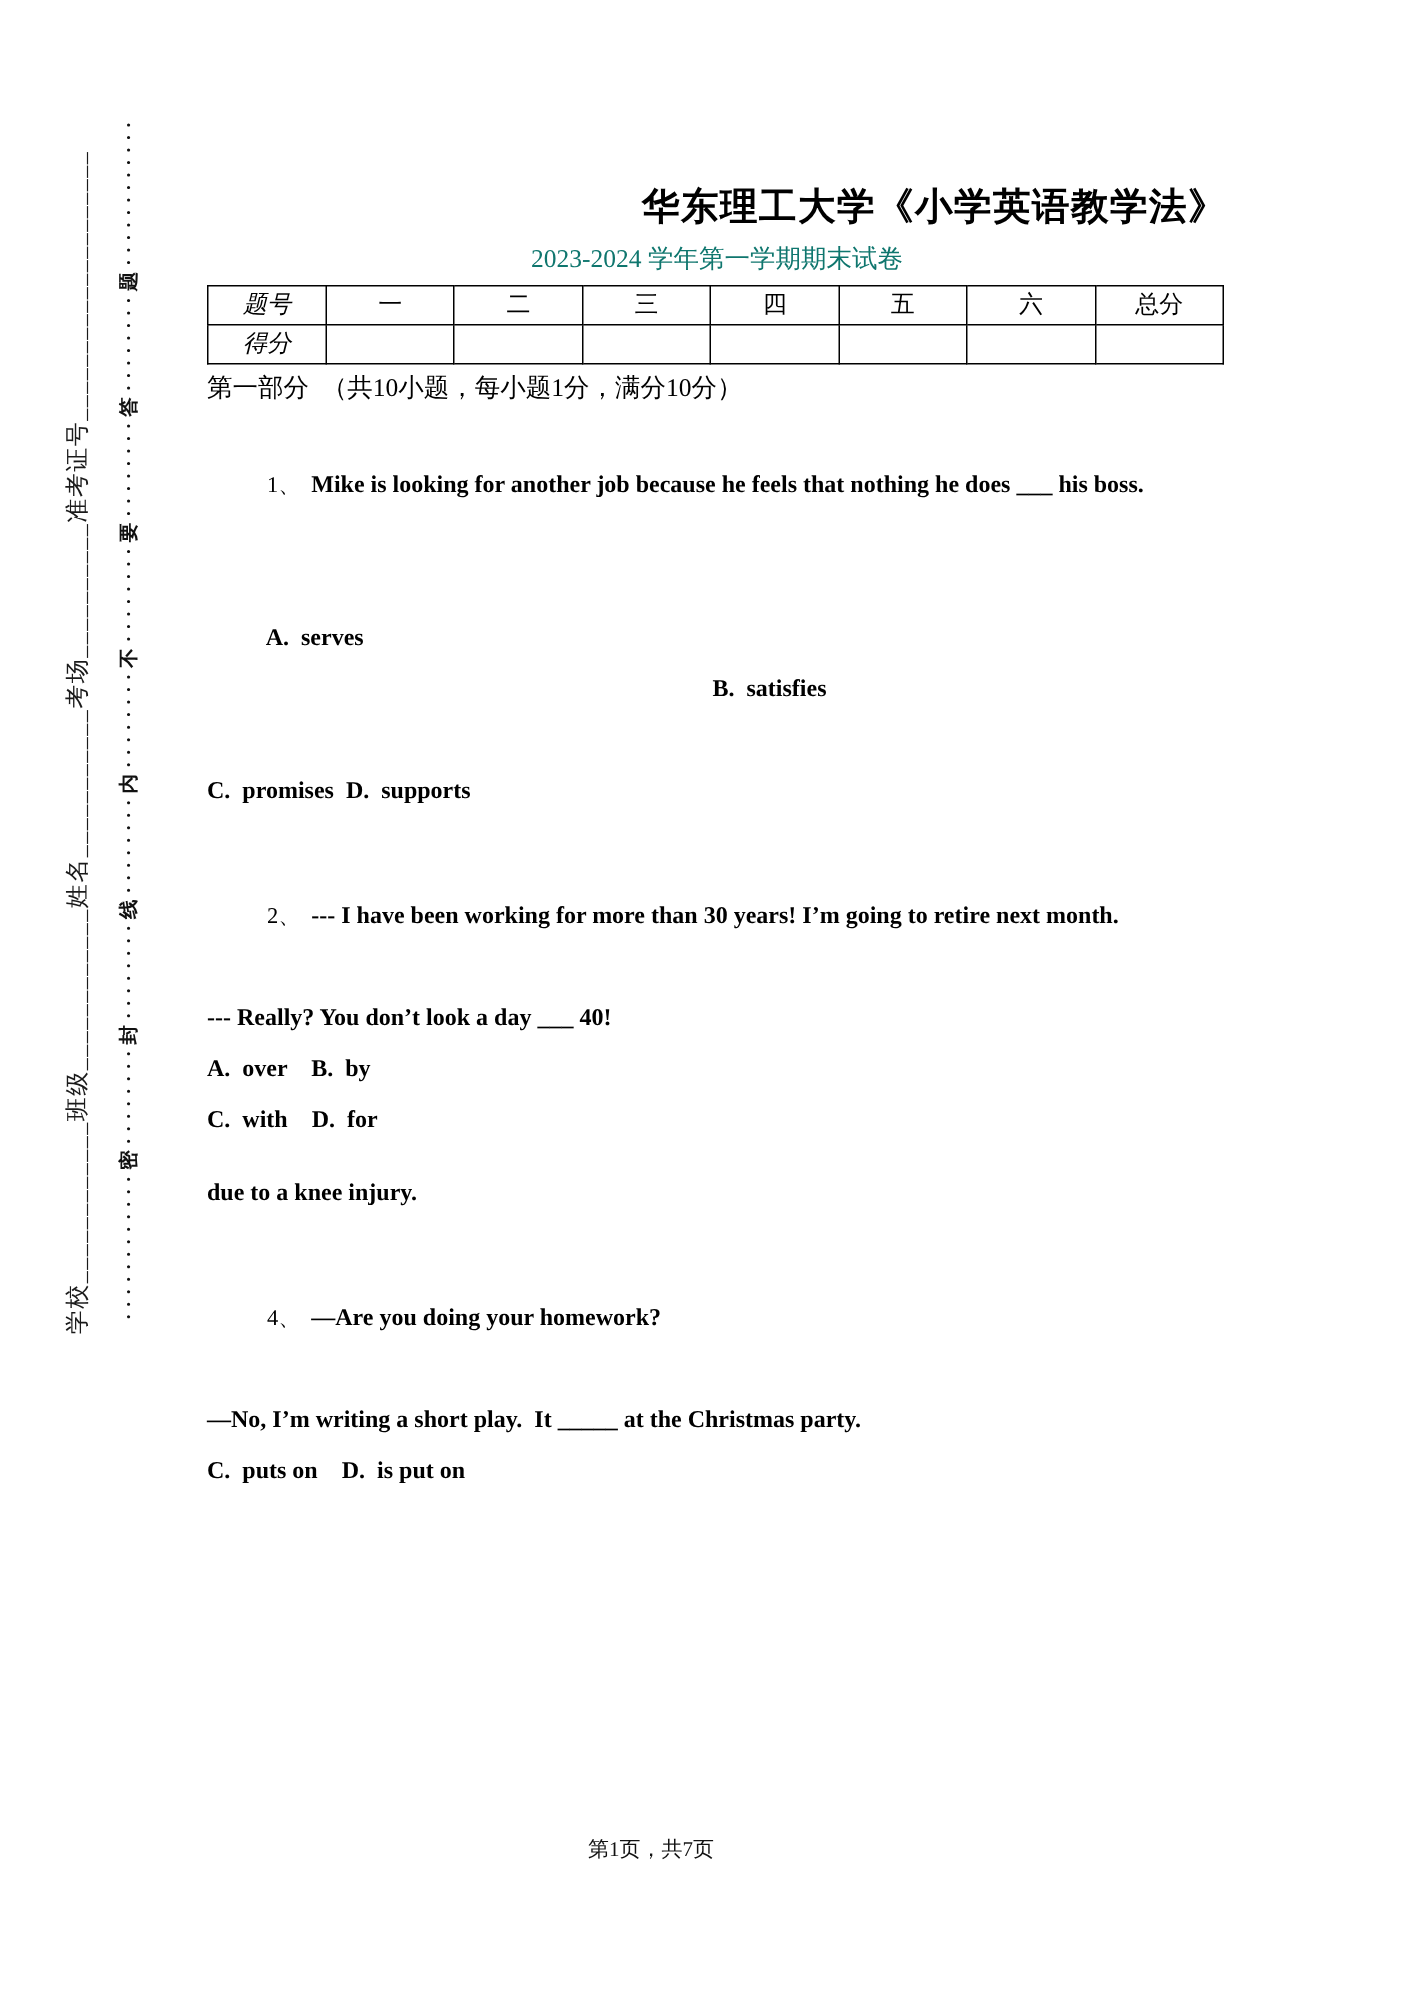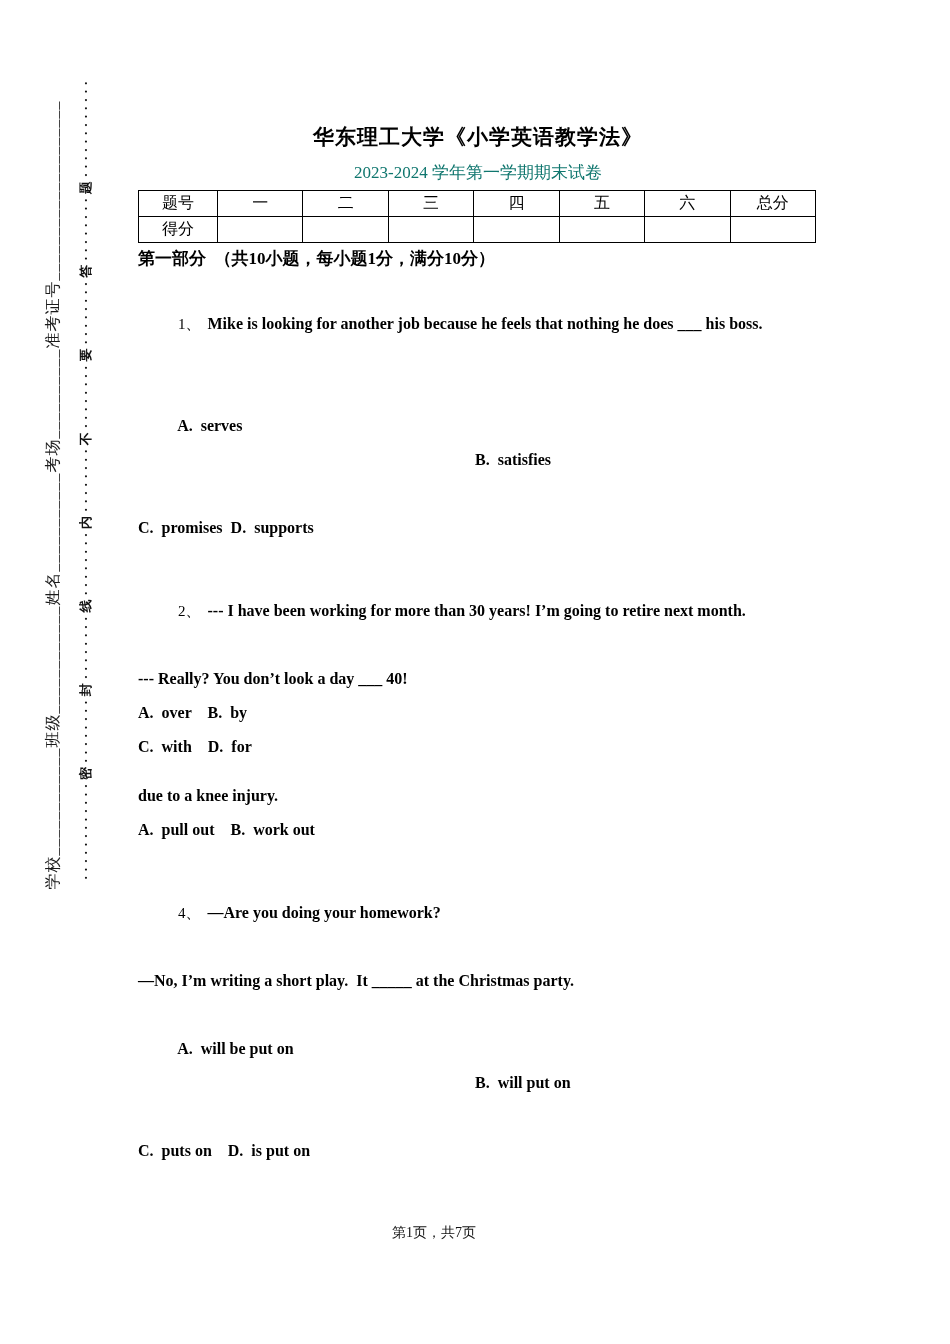--- a/index.html
+++ b/index.html
@@ -29,47 +29,47 @@
     left:-339px; top:494px;
     font-size:13px; font-weight:bold; letter-spacing:4px;
     color:#111;
   }
   
   .main {
     position:absolute; left:138px; top:0; width:680px;
   }
   .title {
     margin:122px 0 0 0;
-    text-align:center;
-    font-family:Liberation Mono, monospace;
-    font-weight:bold; font-size:21px; line-height:33px;
+    text-align:right;
+    font-family:Liberation Sans, sans-serif;
+    font-weight:bold; font-size:25px; line-height:33px;
     letter-spacing:1px;
   }
   .subtitle {
     margin-top:7px;
     text-align:center;
     font-size:17px; line-height:22px;
     color:#0f766e;
   }
   table.score-table {
     margin-top:6px;
     border-collapse:collapse;
     width:678px;
     table-layout:fixed;
   }
   table.score-table td {
     border:1.6px solid #000;
     height:25px;
     text-align:center; vertical-align:middle;
     font-size:16px; padding:0;
   }
-  table.score-table td.first { width:78px; }
+  table.score-table td.first { width:78px;font-style:italic; }
   .section-heading {
     margin-top:3px;
-    font-size:17px; font-weight:bold; line-height:26px;
+    font-size:17px; font-weight:normal; line-height:26px;
     white-space:pre;
   }
   .questions { }
   .question { margin-top:15px; }
   .questions .question:first-child { margin-top:1px; }
   .line {
     position:relative;
     line-height:34px; font-size:16px; font-weight:bold;
     white-space:pre;
   }
@@ -140,32 +140,27 @@
         <div class="line">
           <span class="qnum">2、</span><span>--- I have been working for more than 30 years! I’m going to retire next month.</span>
         </div>
         <div class="line">--- Really? You don’t look a day ___ 40!</div>
         <div class="line">A.  over    B.  by</div>
         <div class="line">C.  with    D.  for</div>
       </div>
 
       <div class="question">
         <div class="line">due to a knee injury.</div>
-        <div class="line">A.  pull out    B.  work out</div>
       </div>
 
       <div class="question">
         <div class="line">
           <span class="qnum">4、</span><span>—Are you doing your homework?</span>
         </div>
         <div class="line">—No, I’m writing a short play.  It _____ at the Christmas party.</div>
-        <div class="line">
-          <span>A.  will be put on</span>
-          <span class="optB">B.  will put on</span>
-        </div>
         <div class="line">C.  puts on    D.  is put on</div>
       </div>
 
       <div class="question">
         <div class="line">
           
         </div>
 
       </div>
 

